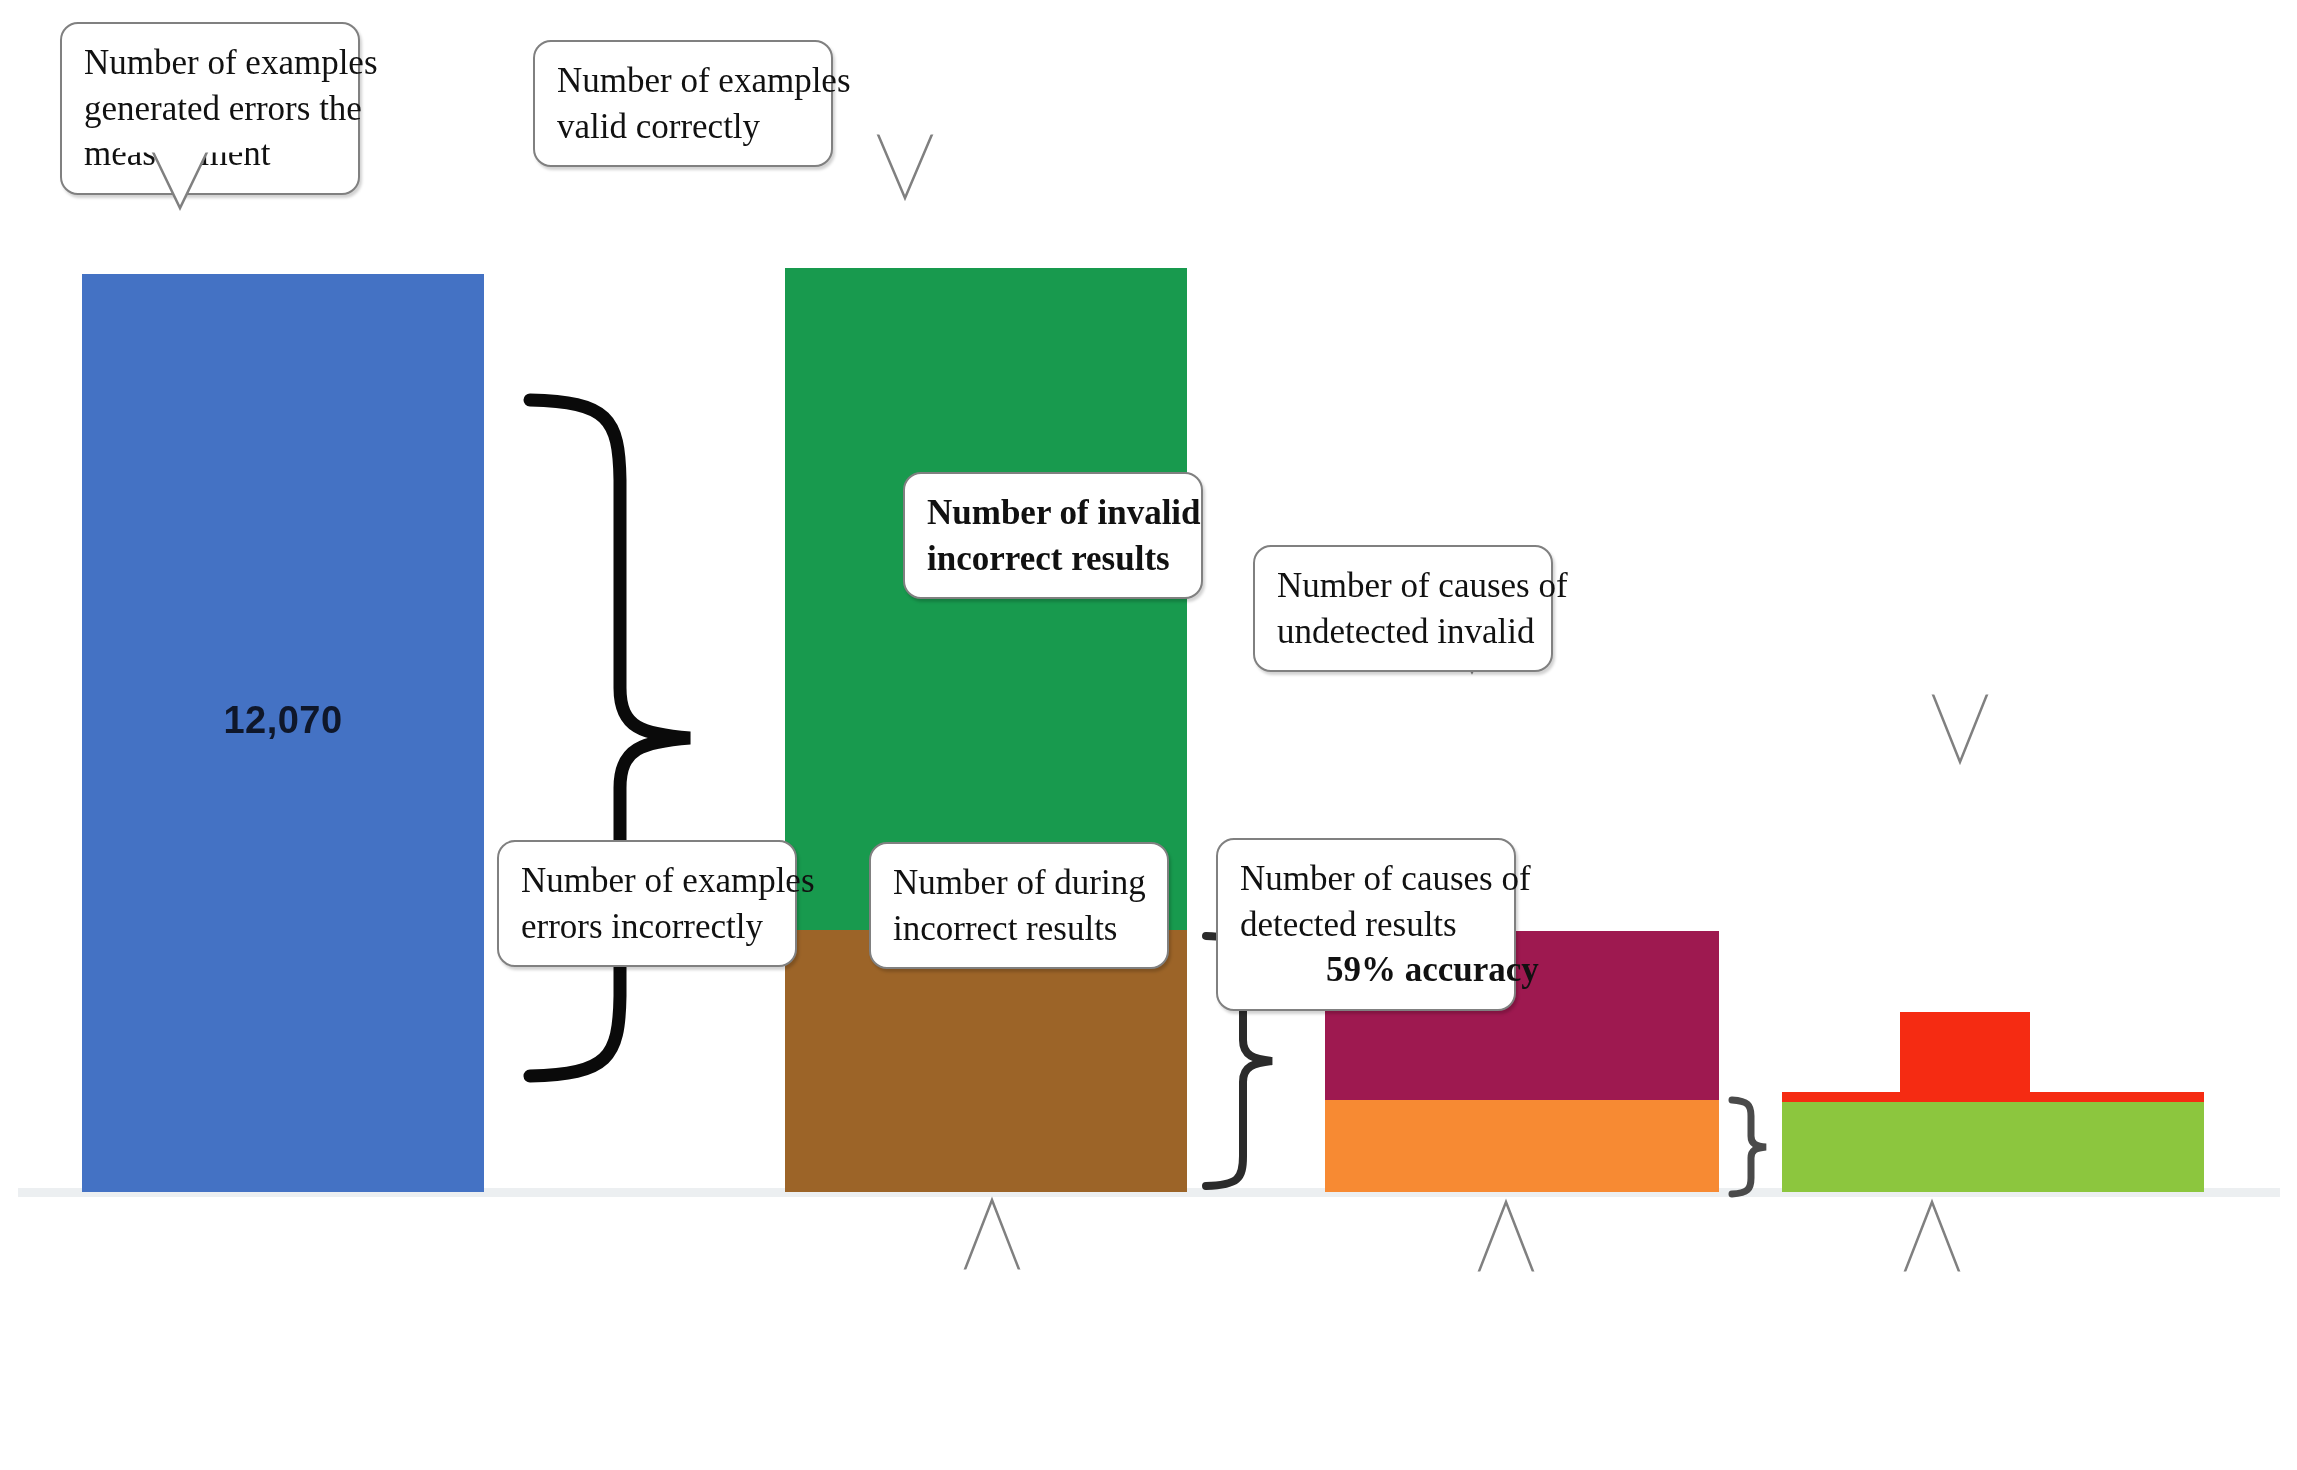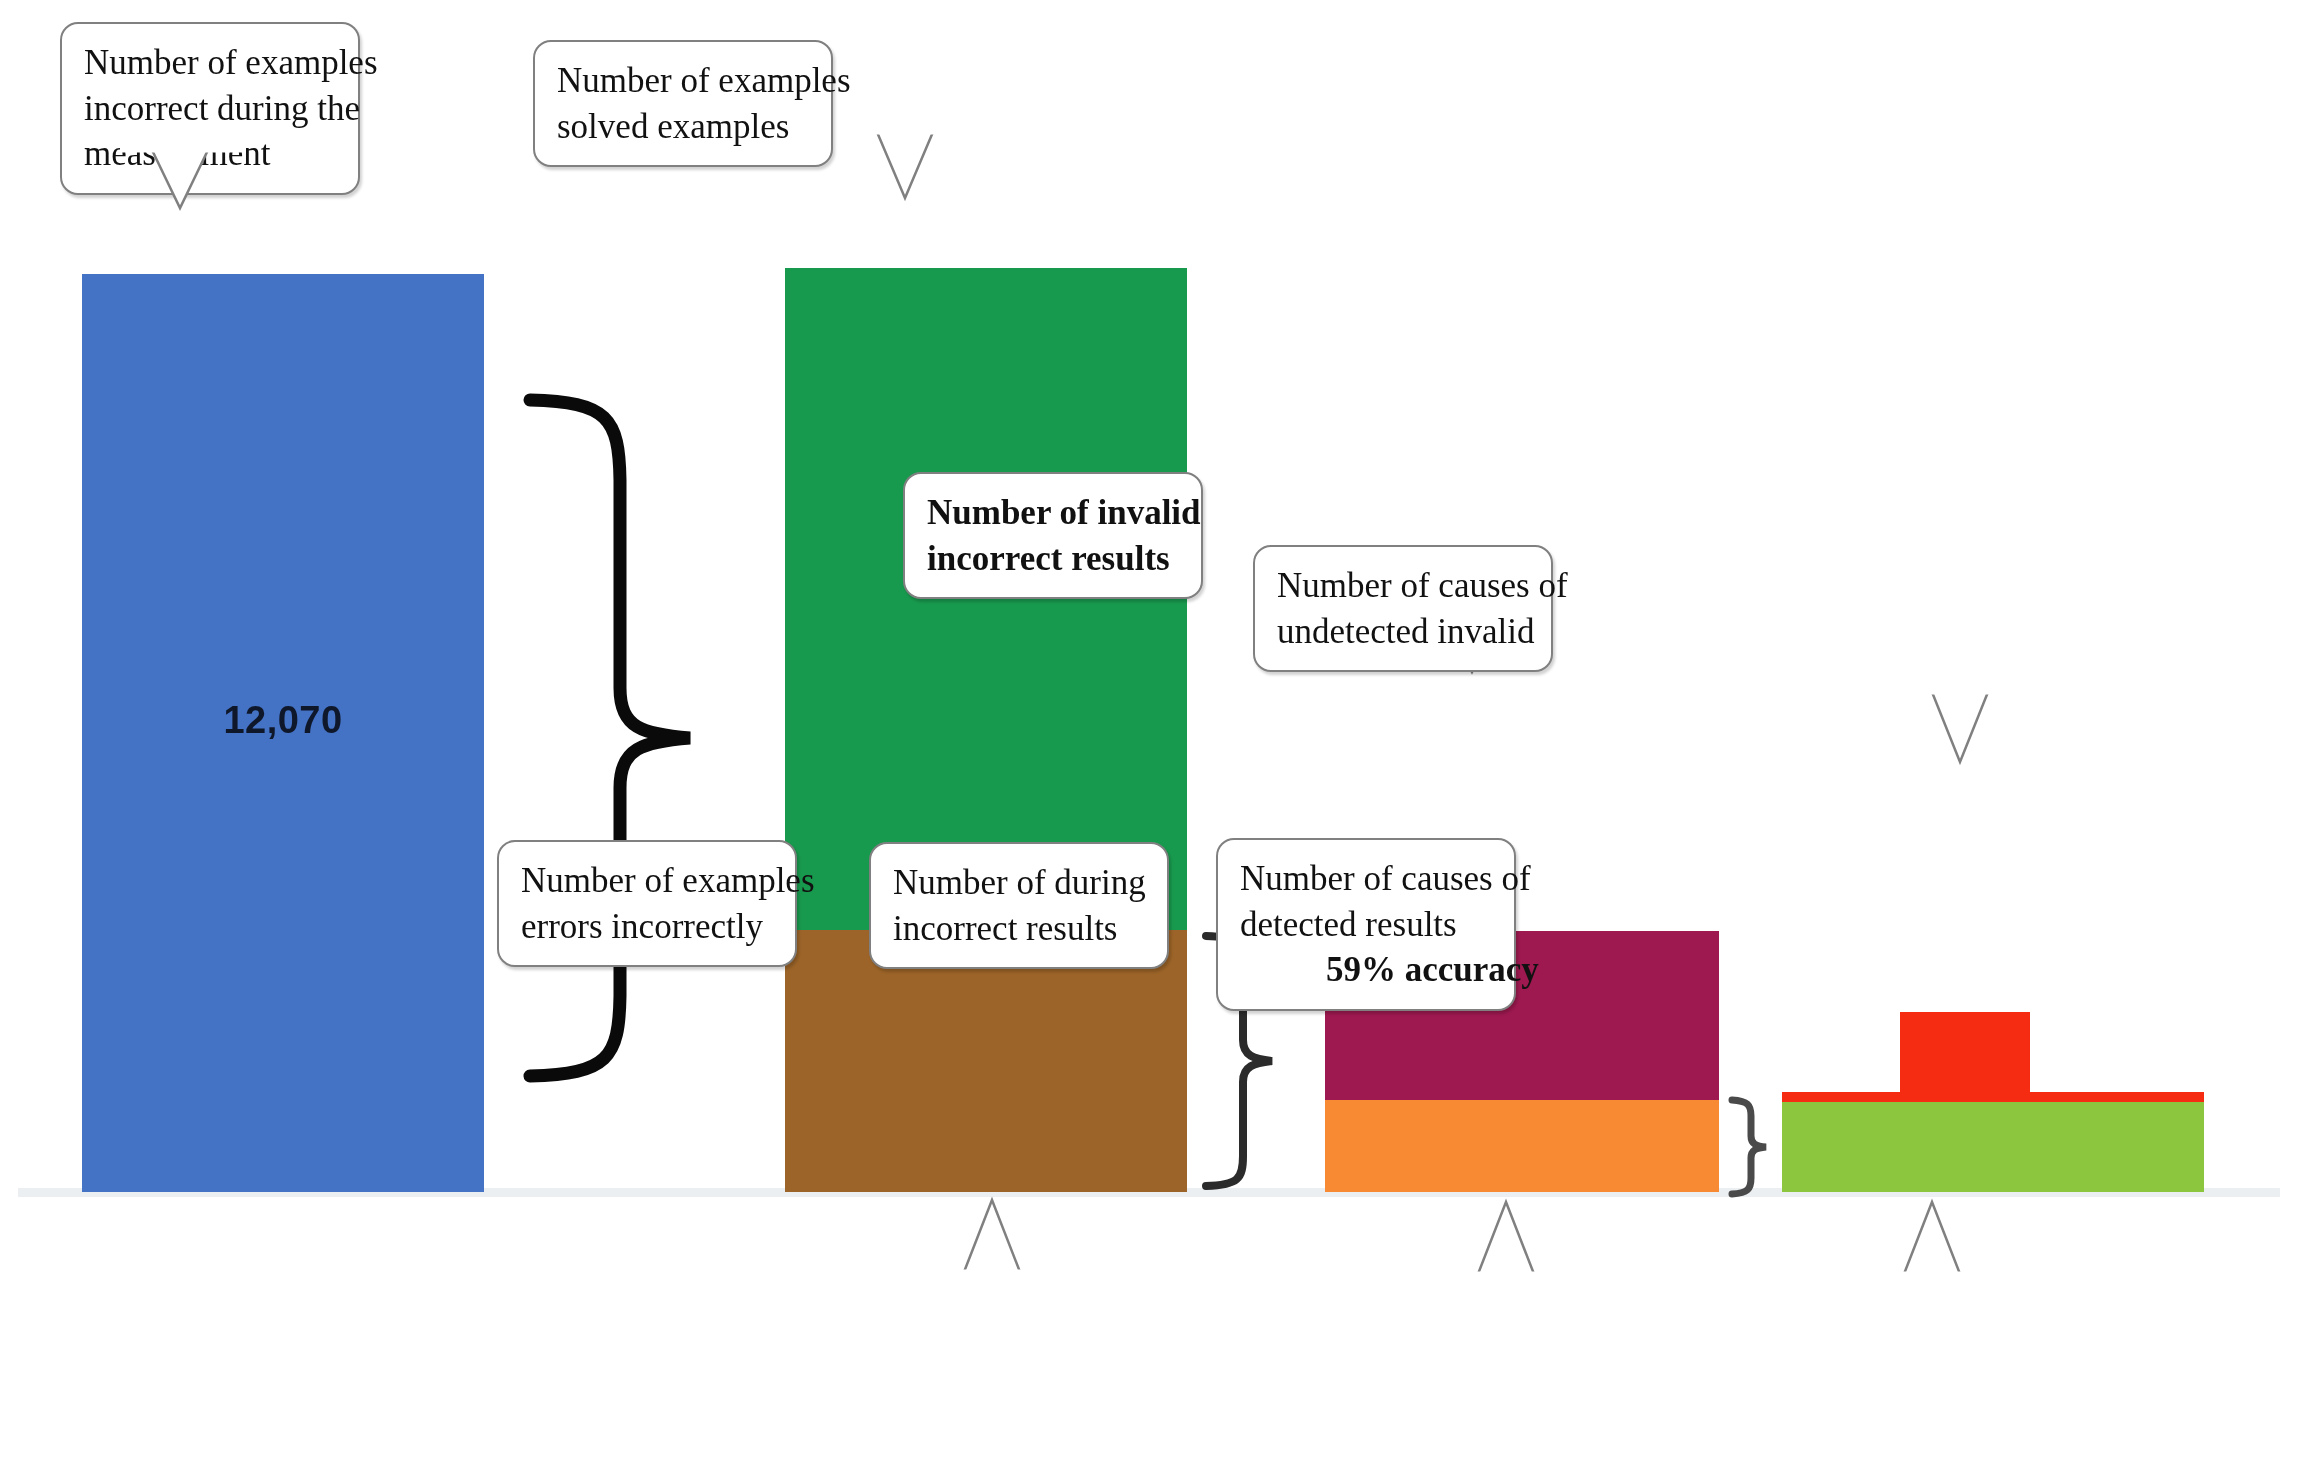--- a/index.html
+++ b/index.html
@@ -134,33 +134,33 @@
 
   <div class="brace" style="left:1724px; top:1094px; width:60px; height:106px;">
     <svg width="60" height="106" viewBox="0 0 60 106" fill="none">
       <path d="M8 6 C 24 7, 27 11, 27 22 L27 42 C 27 50, 32 52, 42 53
                C 32 54, 27 56, 27 64 L27 84 C 27 95, 24 99, 8 100" stroke="#4a4a4a" stroke-width="7" stroke-linecap="round" fill="none"></path>
     </svg>
   </div>
 
   <div class="callout c1">
     <span class="ln">Number of examples</span>
-    <span class="ln">incorrect during the</span>
+    <span class="ln">generated errors the</span>
     <span class="ln">measurement</span>
   </div>
   <div class="tail" style="left:118px; top:148px; width:130px; height:72px;">
     <svg width="130" height="72" viewBox="0 0 130 72">
       <path d="M2 2 L34 2 L62 60 L90 2 L128 2" stroke="#808080" stroke-width="2.5" fill="#ffffff"></path>
       <path d="M2 2 L128 2" stroke="#ffffff" stroke-width="5" fill="none"></path>
     </svg>
   </div>
 
   <div class="callout c2">
     <span class="ln">Number of examples</span>
-    <span class="ln">solved examples</span>
+    <span class="ln">valid correctly</span>
   </div>
   <div class="tail" style="left:843px; top:130px; width:130px; height:80px;">
     <svg width="130" height="80" viewBox="0 0 130 80">
       <path d="M2 2 L34 2 L62 68 L90 2 L128 2" stroke="#808080" stroke-width="2.5" fill="#ffffff"></path>
       <path d="M2 2 L128 2" stroke="#ffffff" stroke-width="5" fill="none"></path>
     </svg>
   </div>
 
   <div class="callout c3">
     <span class="ln">Number of invalid</span>

